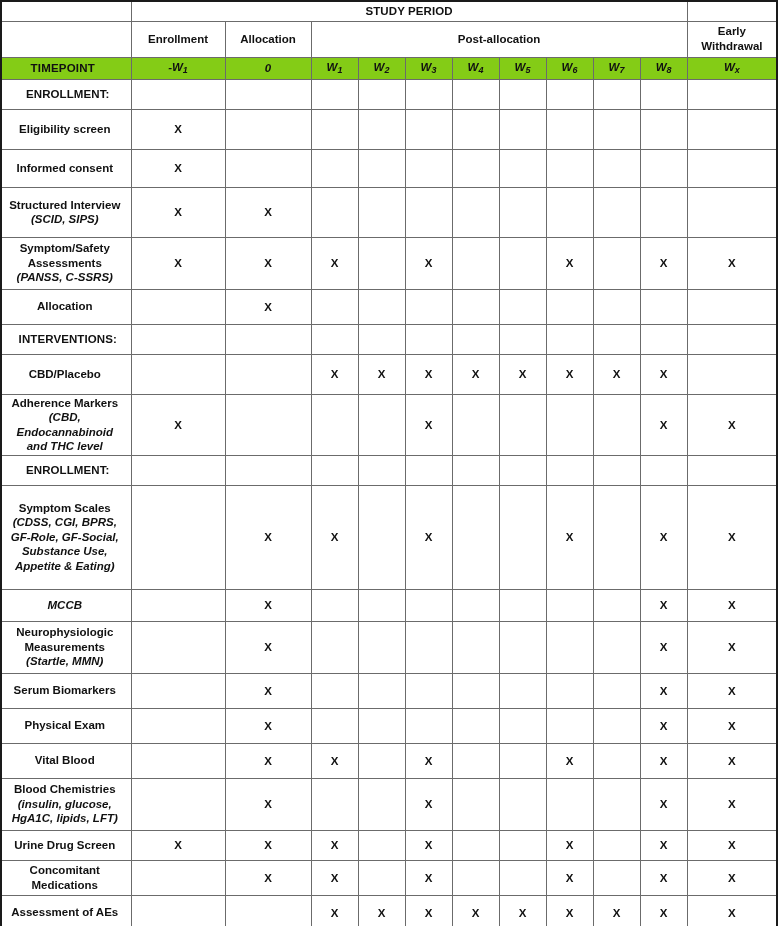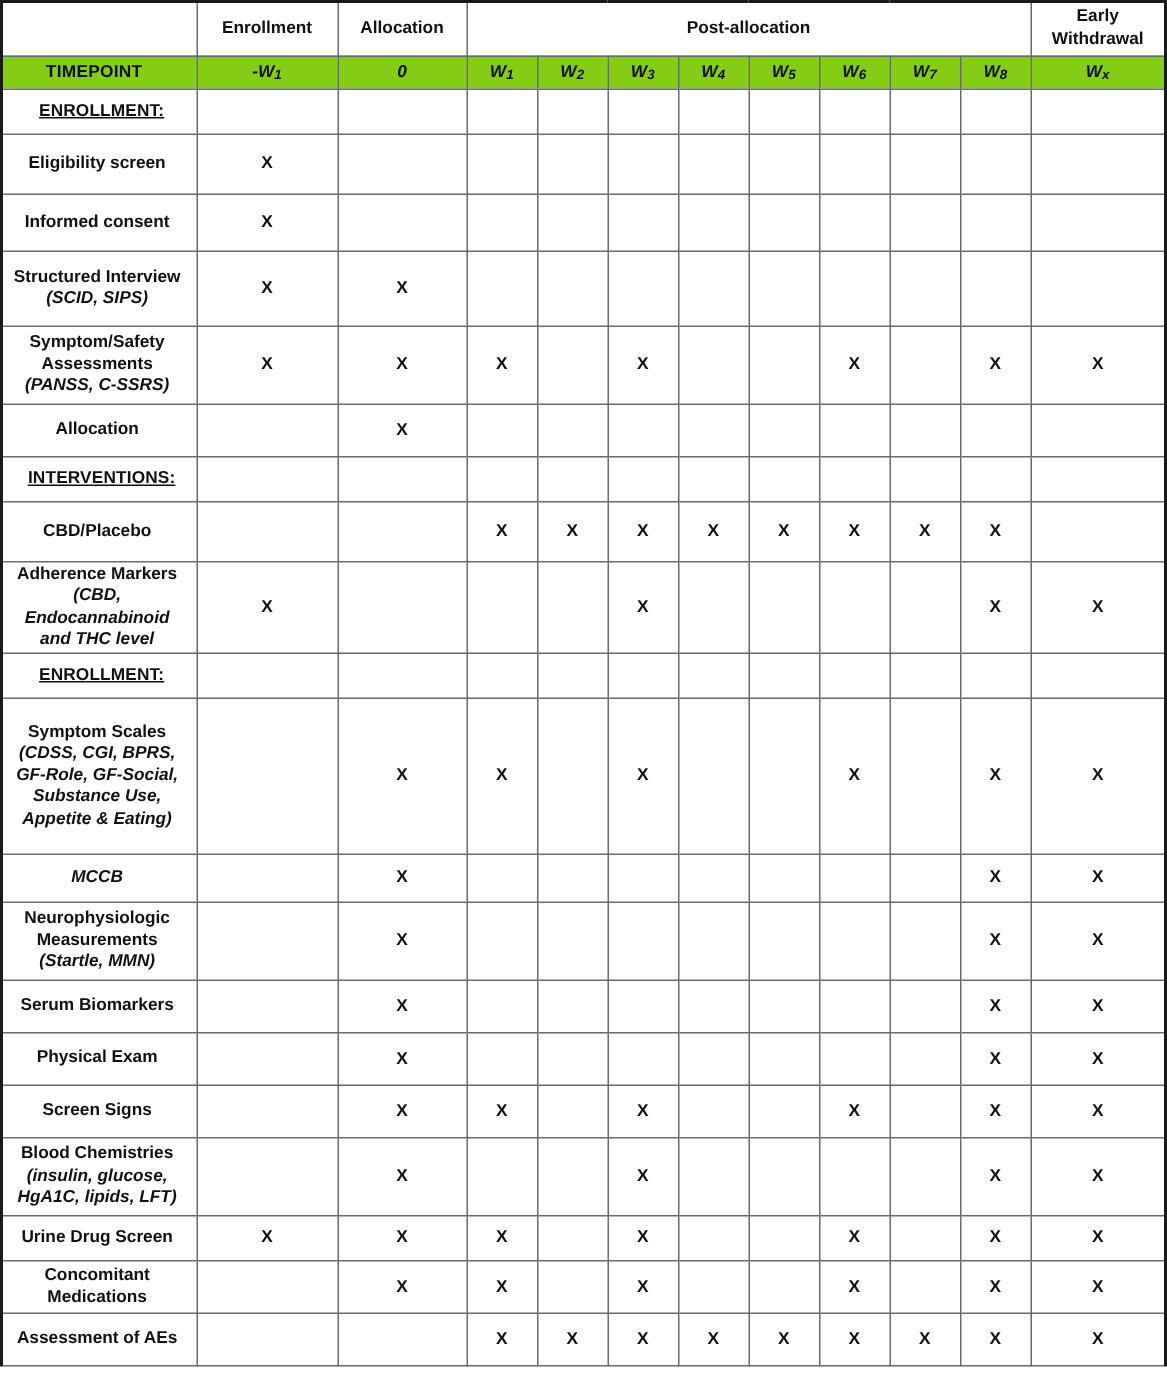--- a/index.html
+++ b/index.html
@@ -107,21 +107,21 @@
   
   td.row-label {
     text-align: right;
     padding: 1px 7px 1px 4px !important;
     border-left: none;
     border-right: 2px solid #1a1a1a;
     font-size: 12px;
     line-height: 14.5px;
     white-space: normal;
   }
-  td.row-label.left { text-align: left; padding-left: 10px !important; text-decoration: underline; }
+  td.row-label.left { text-align: left; padding-left: 10px !important; }
   td.cell-enroll { border-left: 2px solid #1a1a1a; border-right: 2px solid #1a1a1a; }
   td.cell-alloc  { border-right: 2px solid #1a1a1a; }
   td.cell-w8     { border-right: 2px solid #1a1a1a; }
   td.cell-early  { border-left: 2px solid #1a1a1a; }
   td.mark { font-size: 13px; font-weight: normal; color: #111; }
 
   tr.section-row > td { border-top: 2px solid #1a1a1a; }
   tr.section-row td.row-label { font-size: 12.5px; letter-spacing: .1px; }
 
   .ital { font-style: italic; }
@@ -138,20 +138,25 @@
       <col class="c-week">
       <col class="c-week">
       <col class="c-week">
     <col class="c-week">
       <col class="c-week">
       <col class="c-week">
       <col class="c-week">
     <col class="c-early">
   </colgroup>
   <thead>
+    <tr>
+      <td class="hdr-blank"></td>
+      <td class="h-study" colspan="10">STUDY PERIOD</td>
+      <td class="hdr-blank"></td>
+    </tr>
     <tr>
       <td class="hdr-blank"></td>
       <td class="h-group h-enroll">Enrollment</td>
       <td class="h-group h-alloc">Allocation</td>
       <td class="h-group h-post" colspan="8">Post-allocation</td>
       <td class="h-group h-early">Early Withdrawal</td>
     </tr>
     <tr class="timepoint-row">
       <td class="tp-label">TIMEPOINT</td>
       <td class="tp-enroll">-W<span class="sub">1</span></td>
@@ -372,21 +377,21 @@
         <td class=""></td>
         <td class=""></td>
         <td class=""></td>
         <td class=""></td>
         <td class=""></td>
         <td class=""></td>
         <td class="cell-w8 mark">X</td>
         <td class="cell-early mark">X</td>
       </tr>
       <tr style="height: 35px;">
-        <td class="row-label">Screen Signs</td>
+        <td class="row-label">Vital Blood</td>
         <td class="cell-enroll "></td>
         <td class="cell-alloc mark">X</td>
         <td class="mark">X</td>
         <td class=""></td>
         <td class="mark">X</td>
         <td class=""></td>
         <td class=""></td>
         <td class="mark">X</td>
         <td class=""></td>
         <td class="cell-w8 mark">X</td>

